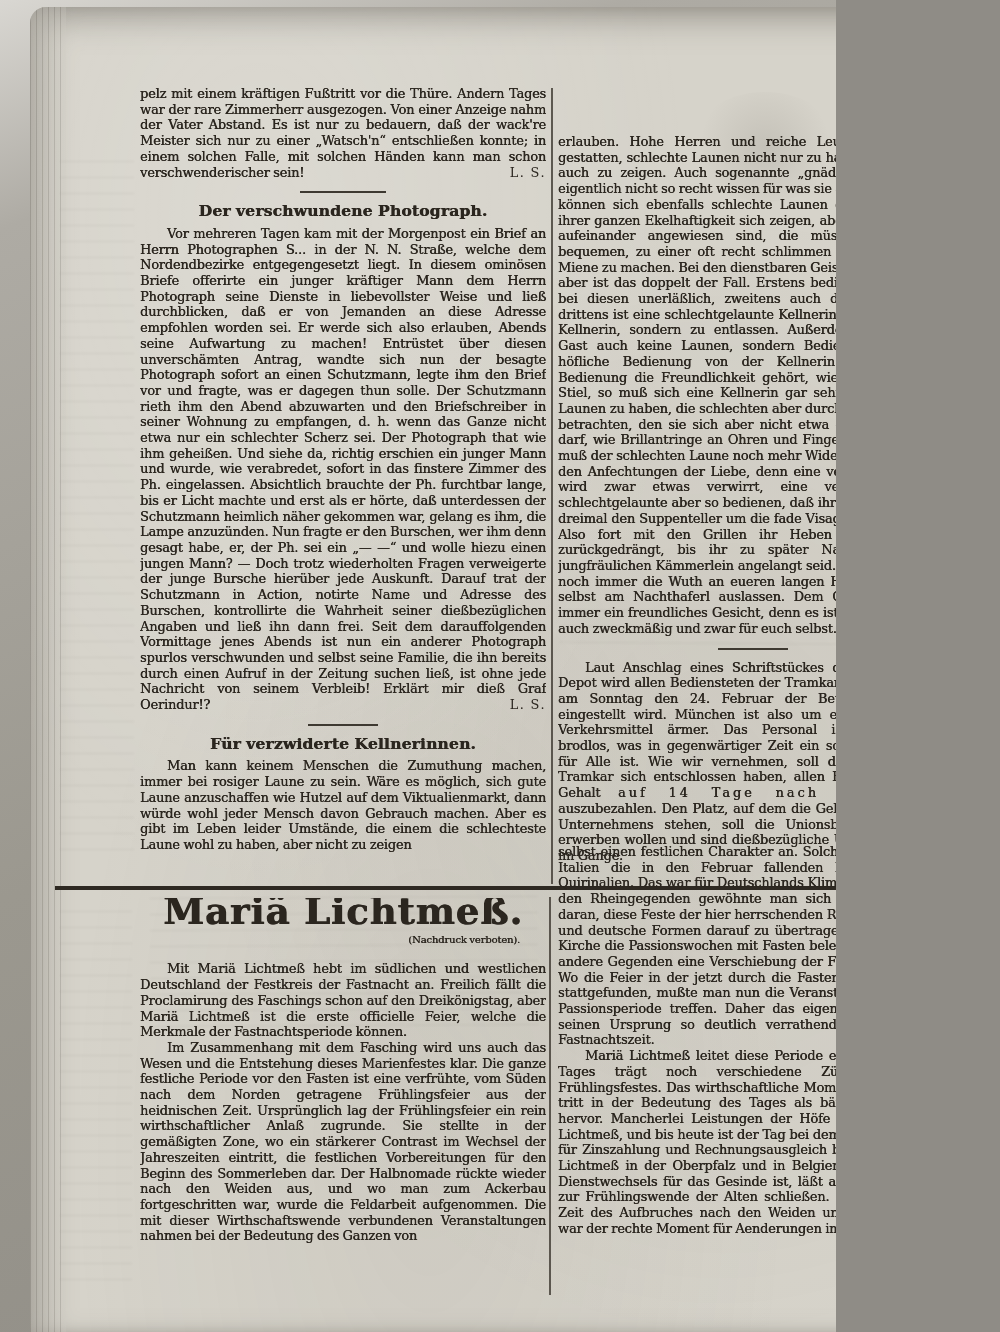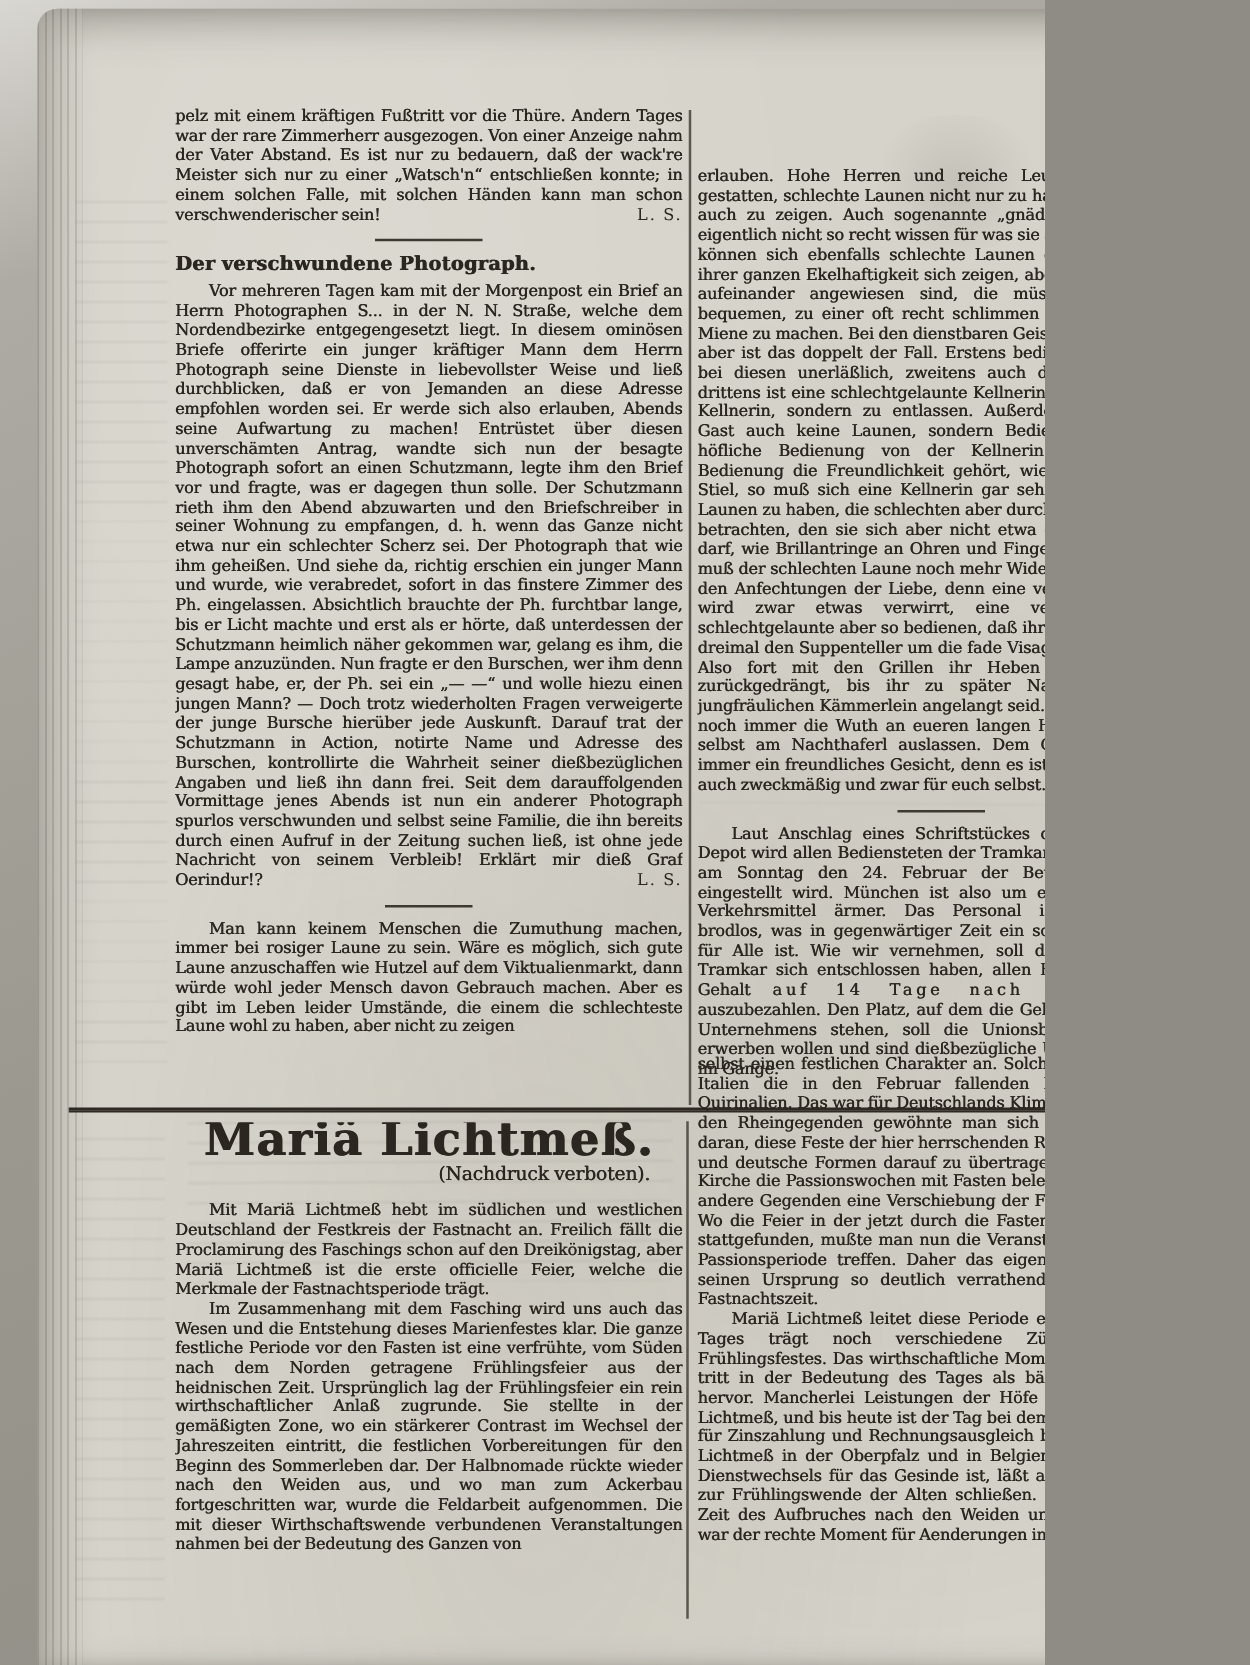--- a/index.html
+++ b/index.html
@@ -92,21 +92,21 @@
   .col p { margin: 0; }
   p.indent { text-indent: 27px; }
 
   .col-left-top     { left: 140px; top: 86px;  width: 406px; height: 798px; }
   .col-right-top    { left: 558px; top: 86px;  width: 389px; height: 798px; margin-top: 48px; }
   .col-left-bottom  { left: 140px; top: 898px; width: 406px; height: 420px; }
   .col-right-bottom { left: 558px; top: 844px; width: 389px; height: 422px; }
 
   .art-title {
     font-weight: bold;
-    text-align: left;
+    text-align: center;
     font-size: 15.5px;
     letter-spacing: 0.2px;
     margin: 0 0 7px 0;
     text-shadow: 0.5px 0 0 currentColor;
   }
 
   .sig {
     float: right;
     letter-spacing: 1.5px;
     text-shadow: none;
@@ -123,21 +123,21 @@
     text-shadow: 0.8px 0 0 currentColor;
   }
   .feuille-byline {
     text-align: center;
     font-size: 14px;
     margin: 0 0 12px 0;
   }
   .feuille-notice {
     text-align: right;
     padding-right: 26px;
-    font-size: 15px;
+    font-size: 10px;
     margin: 0 0 14px 0;
   }
   .spaced { letter-spacing: 3px; }
 
   
   .ghost {
     position: absolute;
     z-index: 2;
     background: repeating-linear-gradient(0deg, #3a352e 0 1.5px, transparent 1.5px 16px);
     opacity: .07;
@@ -178,33 +178,34 @@
   <div class="vrule top"></div>
   <div class="feuilleton-rule"></div>
   <div class="vrule bottom"></div>
 
   <div class="col col-left-top">
     <p><span>pelz mit einem kräftigen Fußtritt vor die Thüre. Andern Tages war der rare Zimmerherr ausgezogen. Von einer Anzeige nahm der Vater Abstand. Es ist nur zu bedauern, daß der wack're Meister sich nur zu einer „Watsch'n“ entschließen konnte; in einem solchen Falle, mit solchen Händen kann man schon verschwenderischer sein!</span> <span class="sig">L. S.</span></p>
     <div class="divider"></div>
     <h3 class="art-title">Der verschwundene Photograph.</h3>
     <p class="indent"><span>Vor mehreren Tagen kam mit der Morgenpost ein Brief an Herrn Photographen S... in der N. N. Straße, welche dem Nordendbezirke entgegengesetzt liegt. In diesem ominösen Briefe offerirte ein junger kräftiger Mann dem Herrn Photograph seine Dienste in liebevollster Weise und ließ durchblicken, daß er von Jemanden an diese Adresse empfohlen worden sei. Er werde sich also erlauben, Abends seine Aufwartung zu machen! Entrüstet über diesen unverschämten Antrag, wandte sich nun der besagte Photograph sofort an einen Schutzmann, legte ihm den Brief vor und fragte, was er dagegen thun solle. Der Schutzmann rieth ihm den Abend abzuwarten und den Briefschreiber in seiner Wohnung zu empfangen, d. h. wenn das Ganze nicht etwa nur ein schlechter Scherz sei. Der Photograph that wie ihm geheißen. Und siehe da, richtig erschien ein junger Mann und wurde, wie verabredet, sofort in das finstere Zimmer des Ph. eingelassen. Absichtlich brauchte der Ph. furchtbar lange, bis er Licht machte und erst als er hörte, daß unterdessen der Schutzmann heimlich näher gekommen war, gelang es ihm, die Lampe anzuzünden. Nun fragte er den Burschen, wer ihm denn gesagt habe, er, der Ph. sei ein „— —“ und wolle hiezu einen jungen Mann? — Doch trotz wiederholten Fragen verweigerte der junge Bursche hierüber jede Auskunft. Darauf trat der Schutzmann in Action, notirte Name und Adresse des Burschen, kontrollirte die Wahrheit seiner dießbezüglichen Angaben und ließ ihn dann frei. Seit dem darauffolgenden Vormittage jenes Abends ist nun ein anderer Photograph spurlos verschwunden und selbst seine Familie, die ihn bereits durch einen Aufruf in der Zeitung suchen ließ, ist ohne jede Nachricht von seinem Verbleib! Erklärt mir dieß Graf Oerindur!?</span> <span class="sig">L. S.</span></p>
     <div class="divider small"></div>
+    <h3 class="art-title">Für verzwiderte Kellnerinnen.</h3>
     <p class="indent">Man kann keinem Menschen die Zumuthung machen, immer bei rosiger Laune zu sein. Wäre es möglich, sich gute Laune anzuschaffen wie Hutzel auf dem Viktualienmarkt, dann würde wohl jeder Mensch davon Gebrauch machen. Aber es gibt im Leben leider Umstände, die einem die schlechteste Laune wohl zu haben, aber nicht zu zeigen</p>
   </div>
 
   <div class="col col-right-top">
     <p>erlauben. Hohe Herren und reiche Leute können sich gestatten, schlechte Launen nicht nur zu haben, sondern sie auch zu zeigen. Auch sogenannte „gnädige Weiber“, die eigentlich nicht so recht wissen für was sie auf der Welt sind, können sich ebenfalls schlechte Launen gestatten und in ihrer ganzen Ekelhaftigkeit sich zeigen, aber Menschen, die aufeinander angewiesen sind, die müssen sich schon bequemen, zu einer oft recht schlimmen Laune eine gute Miene zu machen. Bei den dienstbaren Geistern in Schenken aber ist das doppelt der Fall. Erstens bedingt es der Beruf bei diesen unerläßlich, zweitens auch die Klugheit und drittens ist eine schlechtgelaunte Kellnerin überhaupt keine Kellnerin, sondern zu entlassen. Außerdem verlangt der Gast auch keine Launen, sondern Bedienung und zwar höfliche Bedienung von der Kellnerin und weil zur Bedienung die Freundlichkeit gehört, wie zum Besen der Stiel, so muß sich eine Kellnerin gar sehr bemühen, gute Launen zu haben, die schlechten aber durchaus als Luxus zu betrachten, den sie sich aber nicht etwa ebenso gestatten darf, wie Brillantringe an Ohren und Fingern. Die Kellnerin muß der schlechten Laune noch mehr Widerstand leisten als den Anfechtungen der Liebe, denn eine verliebte Kellnerin wird zwar etwas verwirrt, eine verzwiderte oder schlechtgelaunte aber so bedienen, daß ihr jeder Gast lieber dreimal den Suppenteller um die fade Visage hauen möchte. Also fort mit den Grillen ihr Heben oder sie doch zurückgedrängt, bis ihr zu später Nacht in euerem jungfräulichen Kämmerlein angelangt seid. Dort könnt ihr ja noch immer die Wuth an eueren langen Haaren, eventuell selbst am Nachthaferl auslassen. Dem Gast zeiget aber immer ein freundliches Gesicht, denn es ist nothwendig und auch zweckmäßig und zwar für euch selbst.</p>
     <div class="divider small"></div>
     <p class="indent"><span>Laut Anschlag eines Schriftstückes der Direktion im Depot wird allen Bediensteten der Tramkar mitgetheilt, daß am Sonntag den 24. Februar der Betrieb vollständig eingestellt wird. München ist also um ein nothwendiges Verkehrsmittel ärmer. Das Personal ist größtentheils brodlos, was in gegenwärtiger Zeit ein schwerer Schaden für Alle ist. Wie wir vernehmen, soll die Direktion der Tramkar sich entschlossen haben, allen Bediensteten den Gehalt </span><span class="spaced">auf 14 Tage nach</span><span> der Entlassung auszubezahlen. Den Platz, auf dem die Gebäulichkeiten des Unternehmens stehen, soll die Unionsbrauerei käuflich erwerben wollen und sind dießbezügliche Unterhandlungen im Gange.</span></p>
   </div>
 
   <div class="col col-left-bottom">
     <h1 class="feuille-title">Mariä Lichtmeß.</h1>
     <div class="feuille-notice">(Nachdruck verboten).</div>
-    <p class="indent">Mit Mariä Lichtmeß hebt im südlichen und westlichen Deutschland der Festkreis der Fastnacht an. Freilich fällt die Proclamirung des Faschings schon auf den Dreikönigstag, aber Mariä Lichtmeß ist die erste officielle Feier, welche die Merkmale der Fastnachtsperiode trägt.</p>
+    <p class="indent">Mit Mariä Lichtmeß hebt im südlichen und westlichen Deutschland der Festkreis der Fastnacht an. Freilich fällt die Proclamirung des Faschings schon auf den Dreikönigstag, aber Mariä Lichtmeß ist die erste officielle Feier, welche die Merkmale der Fastnachtsperiode können.</p>
     <p class="indent">Im Zusammenhang mit dem Fasching wird uns auch das Wesen und die Entstehung dieses Marienfestes klar. Die ganze festliche Periode vor den Fasten ist eine verfrühte, vom Süden nach dem Norden getragene Frühlingsfeier aus der heidnischen Zeit. Ursprünglich lag der Frühlingsfeier ein rein wirthschaftlicher Anlaß zugrunde. Sie stellte in der gemäßigten Zone, wo ein stärkerer Contrast im Wechsel der Jahreszeiten eintritt, die festlichen Vorbereitungen für den Beginn des Sommerleben dar. Der Halbnomade rückte wieder nach den Weiden aus, und wo man zum Ackerbau fortgeschritten war, wurde die Feldarbeit aufgenommen. Die mit dieser Wirthschaftswende verbundenen Veranstaltungen nahmen bei der Bedeutung des Ganzen von</p>
   </div>
 
   <div class="col col-right-bottom">
     <p>selbst einen festlichen Charakter an. Solche Feste waren in Italien die in den Februar fallenden Lupercalien und Quirinalien. Das war für Deutschlands Klima zu früh, aber in den Rheingegenden gewöhnte man sich doch schließlich daran, diese Feste der hier herrschenden Römer mitzufeiern und deutsche Formen darauf zu übertragen. Als später die Kirche die Passionswochen mit Fasten belegte, trat auch für andere Gegenden eine Verschiebung der Frühlingsfeier ein. Wo die Feier in der jetzt durch die Fasten gesperrten Zeit stattgefunden, mußte man nun die Veranstaltungen vor der Passionsperiode treffen. Daher das eigenartige und doch seinen Ursprung so deutlich verrathende Festleben der Fastnachtszeit.</p>
     <p class="indent">Mariä Lichtmeß leitet diese Periode ein. Die Feier des Tages trägt noch verschiedene Züge des alten Frühlingsfestes. Das wirthschaftliche Moment insbesondere tritt in der Bedeutung des Tages als bäuerlicher Termin hervor. Mancherlei Leistungen der Höfe fielen auf Mariä Lichtmeß, und bis heute ist der Tag bei dem Bauern als Frist für Zinszahlung und Rechnungsausgleich beliebt. Auch daß Lichtmeß in der Oberpfalz und in Belgien ein Termin des Dienstwechsels für das Gesinde ist, läßt auf die Beziehung zur Frühlingswende der Alten schließen. Denn gerade die Zeit des Aufbruches nach den Weiden und zur Feldarbeit war der rechte Moment für Aenderungen im</p>
   </div>
 
   <div class="gutter"></div>
   <div class="next-page"></div>

